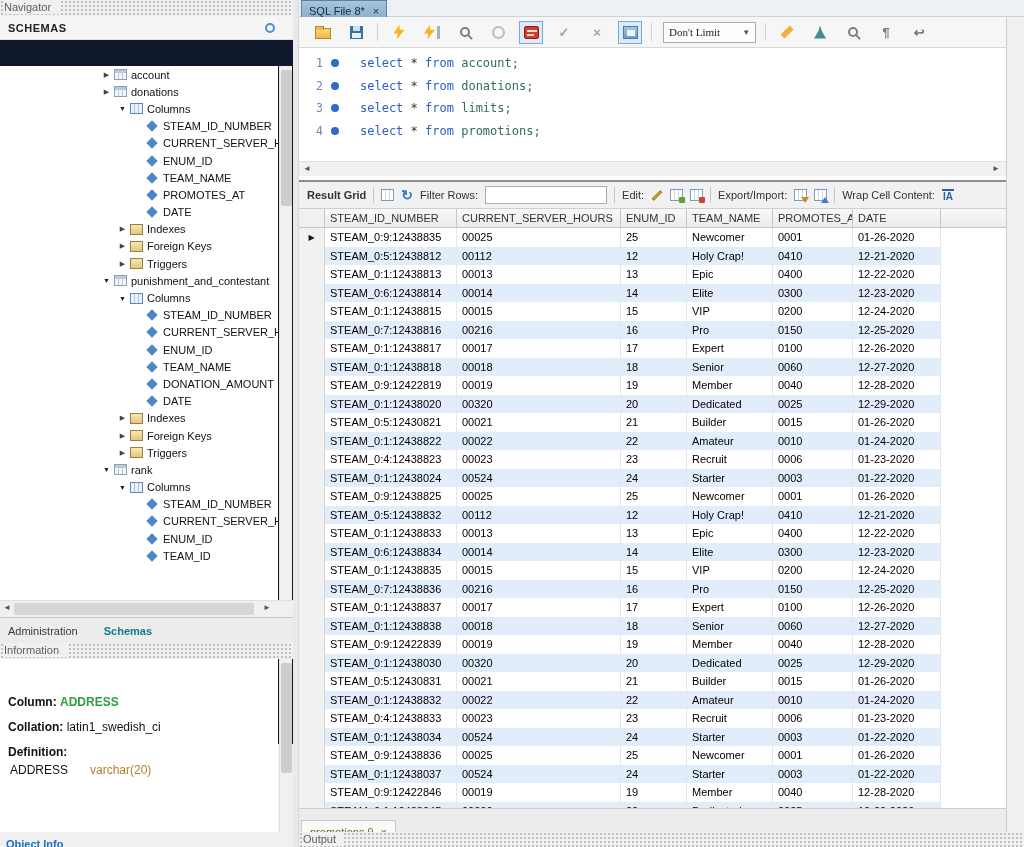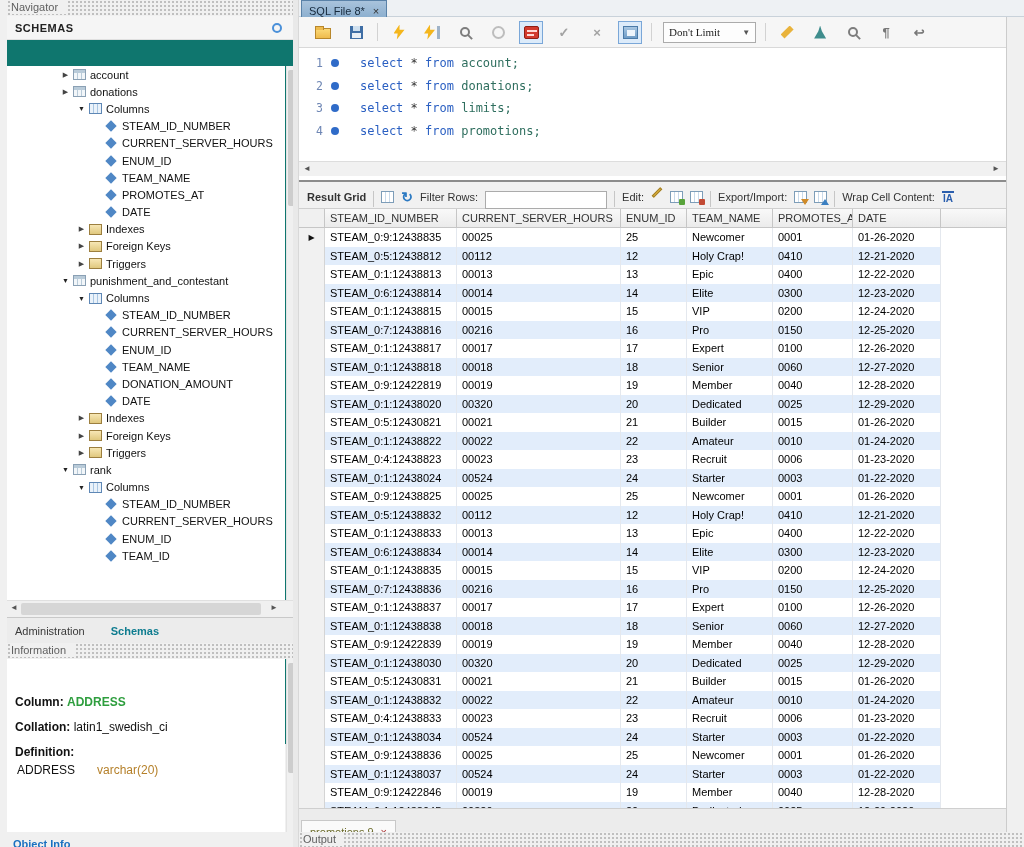--- a/index.html
+++ b/index.html
@@ -8,38 +8,38 @@
   #app { position:absolute; inset:0; width:1024px; height:847px; overflow:hidden; }
 
   
   .dotted { background-color:#f0f0f0;
     background-image: radial-gradient(#bfbfbf 0.8px, rgba(0,0,0,0) 1px);
     background-size:4px 4px; position:absolute; }
   .dotted .hdr-label { position:absolute; left:4px; top:1px; font-size:11px; color:#5f5f5f;
     background:#f0f0f0; padding-right:8px; line-height:13px; }
 
   
-  #left { position:absolute; left:7px; top:0; width:293px; height:744px; background:#0f766e; }
+  #left { position:absolute; left:0; top:0; width:293px; height:744px; background:#0f172a; }
   #nav-header { left:0; top:0; width:293px; height:16px; }
   #schemas-bar { position:absolute; left:0; top:16px; width:293px; height:24px; background:#f5f5f5;
     border-bottom:1px solid #e0e0e0; display:flex; align-items:center; }
   #schemas-bar .t { font-size:11px; font-weight:bold; color:#222; margin-left:8px; letter-spacing:0.5px; }
   .ring { width:10px; height:10px; border:2px solid #4a90d9; border-radius:50%; margin-left:auto; margin-right:18px; }
 
   #filter-row { position:absolute; left:0; top:40px; width:293px; height:26px; background:#f8f8f8;
     display:flex; align-items:center; padding:0 16px 0 4px; }
   .mag { width:9px; height:9px; border:2px solid #9a9a9a; border-radius:50%; position:relative; flex:none; margin-right:6px; }
   .mag::after { content:""; position:absolute; width:5px; height:2px; background:#9a9a9a;
     transform:rotate(45deg); right:-4px; bottom:-2px; }
   #filter-input { flex:1; height:19px; border:1px solid #b3b3b3; border-radius:2px; font-size:11px;
     padding:0 4px; color:#333; font-family:"Liberation Sans",sans-serif; }
   #filter-input::placeholder { color:#999; }
 
   #tree { position:absolute; left:0; top:66px; width:278px; height:534px; background:#fff; overflow:hidden; }
-  .tree-row { display:flex; align-items:center; height:17.2px; font-size:11px; color:#111; white-space:nowrap; cursor:default; }
+  .tree-row { display:flex; align-items:center; height:17.2px; font-size:11px; color:#111; white-space:nowrap; cursor:default;margin-left:48px; }
   .expander { width:13px; flex:none; font-size:7px; color:#444; text-align:center; }
   .expander.v-right::before { content:"▶"; }
   .expander.v-down::before { content:"▼"; color:#222; }
   .tree-icon { width:13px; height:11px; margin:0 4px 0 1px; flex:none; }
   .tree-icon.v-table { border:1px solid #8aa0b4;
     background: linear-gradient(#b9cbd9 0 3px, rgba(0,0,0,0) 3px),
     repeating-linear-gradient(90deg, rgba(0,0,0,0) 0 3px, #b9cbd9 3px 4px), #f2f6f9; }
   .tree-icon.v-columns { border:1px solid #5e87b5;
     background: repeating-linear-gradient(90deg,#eaf2fa 0 3px,#a9c6e2 3px 4px); }
   .tree-icon.v-column { width:8px; height:8px; border:0; transform:rotate(45deg);
@@ -125,22 +125,22 @@
   .code span { white-space:pre; }
   .kw { color:#2a5fc2; }
   .plain { color:#333; }
   .obj { color:#2e6e5e; }
 
   #ed-hscroll { position:absolute; left:0; top:161px; width:707px; height:15px; background:#f1f1f1; border-top:1px solid #ddd; }
   #ed-hscroll .harrow.l { left:4px; top:2px; }
   #ed-hscroll .harrow.r { right:6px; top:2px; }
 
   #grid-toolbar { position:absolute; left:0; top:180px; width:707px; height:29px; background:#f1f1f1;
-    border-top:2px solid #8c8c8c; border-bottom:1px solid #cfcfcf; display:flex; 
-    gap:7px; padding:9px 8px; font-size:11px; color:#333; }
+    border-top:2px solid #8c8c8c; border-bottom:1px solid #cfcfcf; display:flex; align-items:center;
+    gap:7px; padding:0 8px; font-size:11px; color:#333; }
   #grid-toolbar .bold { font-weight:bold; }
   .gsep { width:1px; height:16px; background:#c6c6c6; flex:none; }
   .g-grid { width:13px; height:12px; border:1px solid #7d9db8;
     background:repeating-linear-gradient(90deg,#fff 0 3px,#c9daea 3px 4px); position:relative; }
   .g-grid.add::after { content:""; position:absolute; right:-3px; bottom:-3px; width:6px; height:6px; background:#58a33a; border-radius:1px; }
   .g-grid.del::after { content:""; position:absolute; right:-3px; bottom:-3px; width:6px; height:6px; background:#c24a35; border-radius:1px; }
   .g-grid.exp::after { content:""; position:absolute; right:-3px; bottom:-3px; width:0; height:0;
     border-left:4px solid rgba(0,0,0,0); border-right:4px solid rgba(0,0,0,0); border-top:6px solid #d08a27; }
   .g-grid.imp::after { content:""; position:absolute; right:-3px; bottom:-3px; width:0; height:0;
     border-left:4px solid rgba(0,0,0,0); border-right:4px solid rgba(0,0,0,0); border-bottom:6px solid #3a7fc2; }

